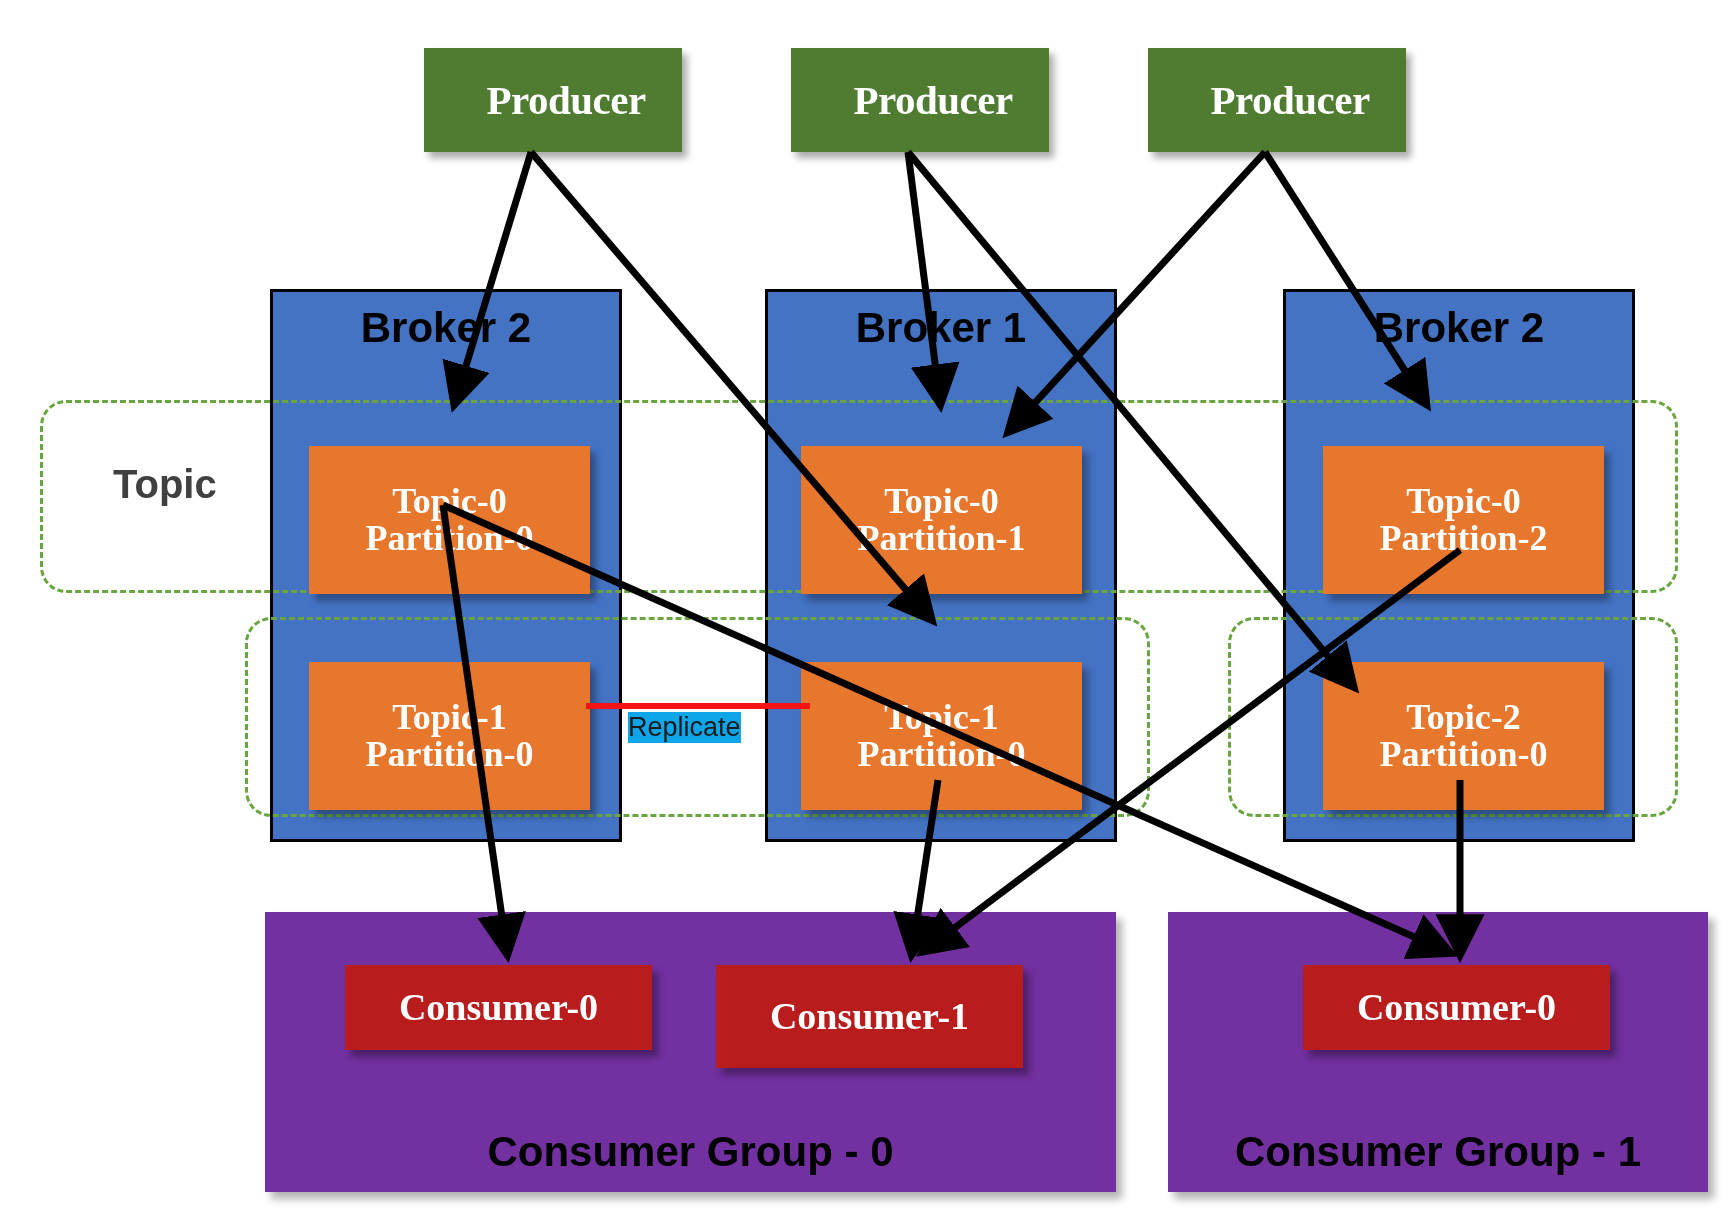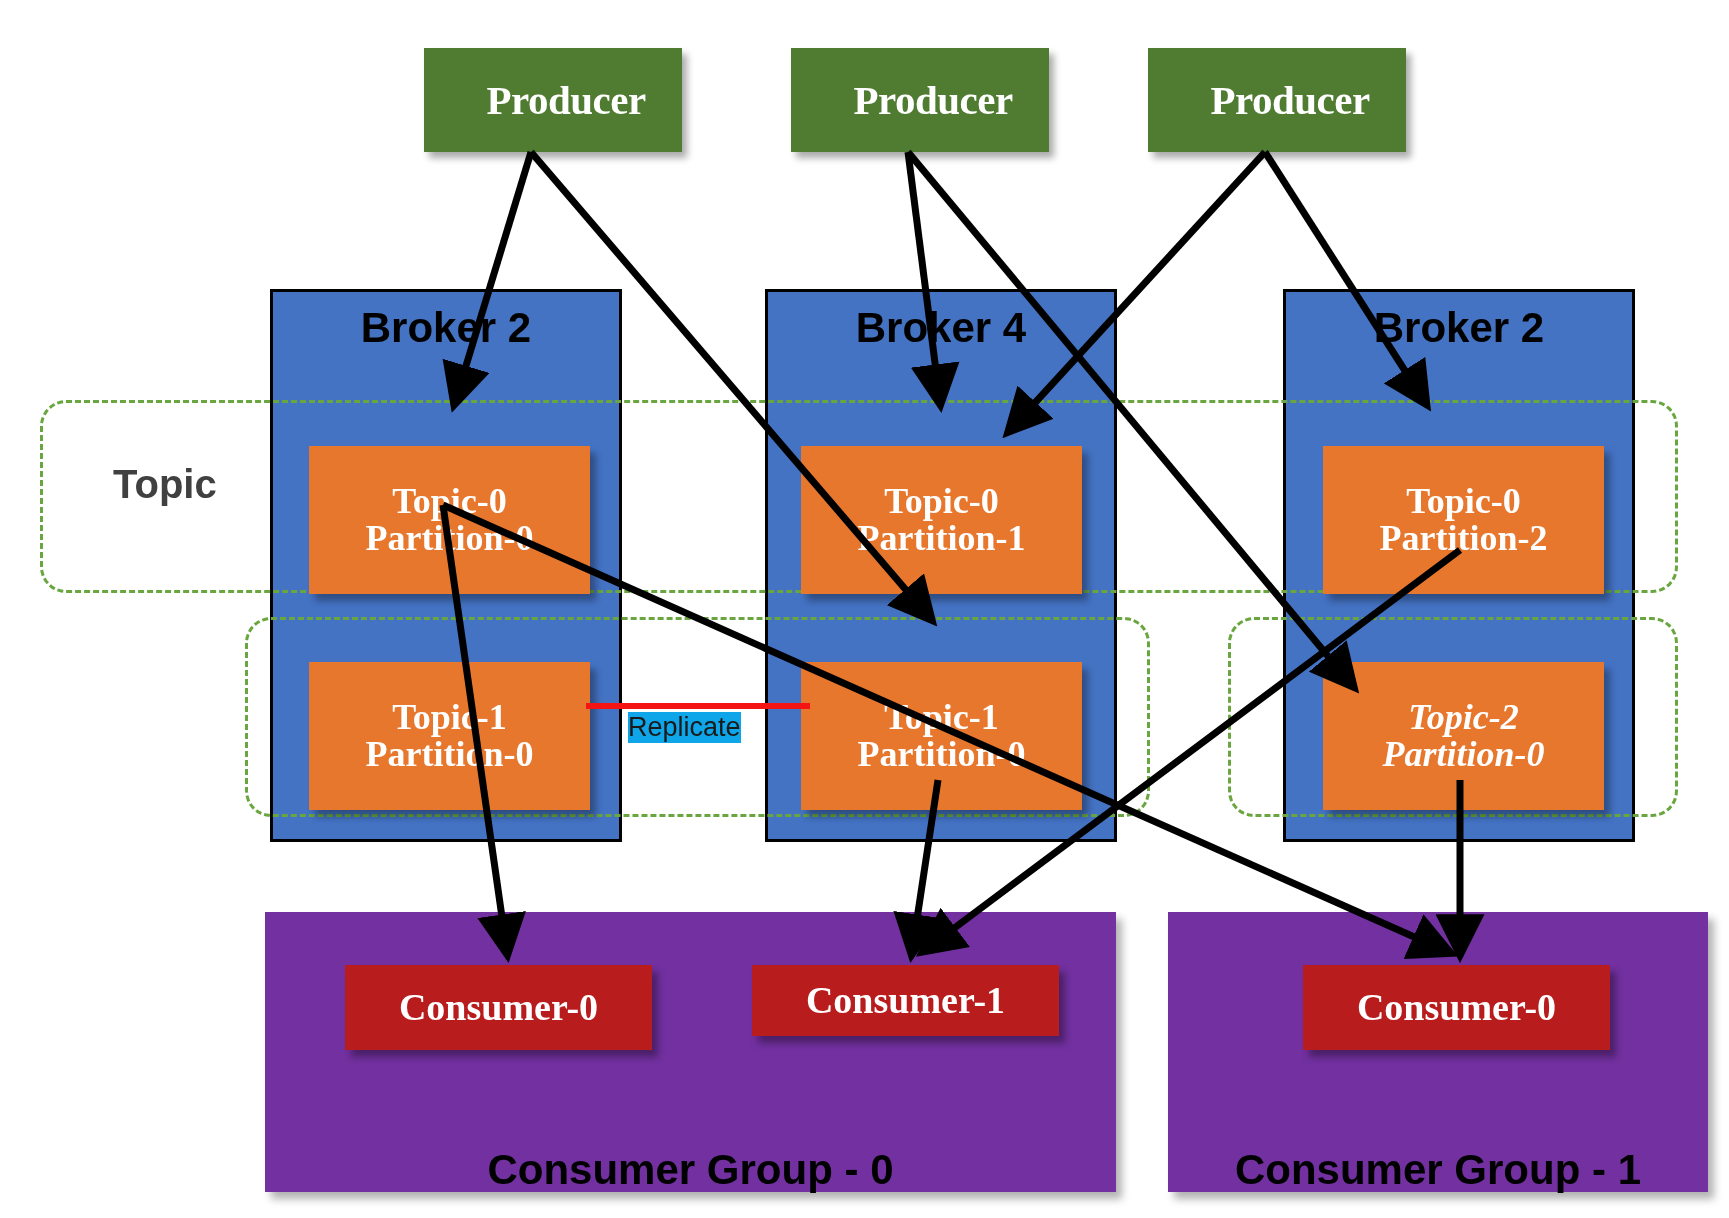--- a/index.html
+++ b/index.html
@@ -61,20 +61,21 @@
   }
   .partition span { display: block; }
 
   .cgroup {
     background: #7230a0;
     color: #000000;
     font-family: "Liberation Sans", sans-serif;
     font-weight: bold;
     font-size: 42px;
     align-items: flex-end;
+    padding-bottom: 18px;
     box-shadow: 6px 7px 8px rgba(0,0,0,0.3);
   }
 
   .consumer {
     background: #b91c1c;
     color: #ffffff;
     font-family: "Liberation Serif", serif;
     font-weight: bold;
     font-size: 38px;
     box-shadow: 6px 7px 7px rgba(0,0,0,0.35);
@@ -132,21 +133,21 @@
     <span>Producer</span>
   </div>
   <div class="box producer" style="left:1148px; top:48px; width:258px; height:104px;">
     <span>Producer</span>
   </div>
 
   <div class="box broker" style="left:270px; top:289px; width:352px; height:553px;">
     <span>Broker 2</span>
   </div>
   <div class="box broker" style="left:765px; top:289px; width:352px; height:553px;">
-    <span>Broker 4</span>
+    <span>Broker 1</span>
   </div>
   <div class="box broker" style="left:1283px; top:289px; width:352px; height:553px;">
     <span>Broker 2</span>
   </div>
 
   <div class="topic-outline" style="left:40px; top:400px; width:1638px; height:193px;"></div>
   <div class="topic-outline" style="left:245px; top:617px; width:905px; height:200px;"></div>
   <div class="topic-outline" style="left:1228px; top:617px; width:450px; height:200px;"></div>
 
   <div class="topic-label" style="left:113px; top:462px;">Topic</div>
@@ -166,39 +167,39 @@
   </div>
   <div class="box partition" style="left:801px; top:630px; width:281px; height:148px;">
     <span>Topic-1</span>
     <span>Partition-0</span>
   </div>
 
   <div class="box partition" style="left:1323px; top:414px; width:281px; height:148px;">
     <span>Topic-0</span>
     <span>Partition-2</span>
   </div>
-  <div class="box partition" style="left:1323px; top:630px; width:281px; height:148px;font-style:italic;">
+  <div class="box partition" style="left:1323px; top:630px; width:281px; height:148px;">
     <span>Topic-2</span>
     <span>Partition-0</span>
   </div>
 
   <div class="replicate-line" style="left:586px; top:703px; width:224px;"></div>
   <div class="replicate-label" style="left:628px; top:712px;">Replicate</div>
 
   <div class="box cgroup" style="left:265px; top:912px; width:851px; height:280px;">
     <span>Consumer Group - 0</span>
   </div>
   <div class="box cgroup" style="left:1168px; top:912px; width:540px; height:280px;">
     <span>Consumer Group - 1</span>
   </div>
 
   <div class="box consumer" style="left:345px; top:965px; width:307px; height:85px;">
     <span>Consumer-0</span>
   </div>
-  <div class="box consumer" style="left:752px; top:965px; width:307px; height:71px;">
+  <div class="box consumer" style="left:716px; top:965px; width:307px; height:103px;">
     <span>Consumer-1</span>
   </div>
   <div class="box consumer" style="left:1303px; top:965px; width:307px; height:85px;">
     <span>Consumer-0</span>
   </div>
 
   <svg id="arrows" viewBox="0 0 1729 1218" xmlns="http://www.w3.org/2000/svg">
     <defs>
       <marker id="ah" markerWidth="7" markerHeight="7" refX="5.4" refY="3.5" orient="auto" markerUnits="strokeWidth">
         <path d="M0,0 L7,3.5 L0,7 Z" fill="#000000"></path>

